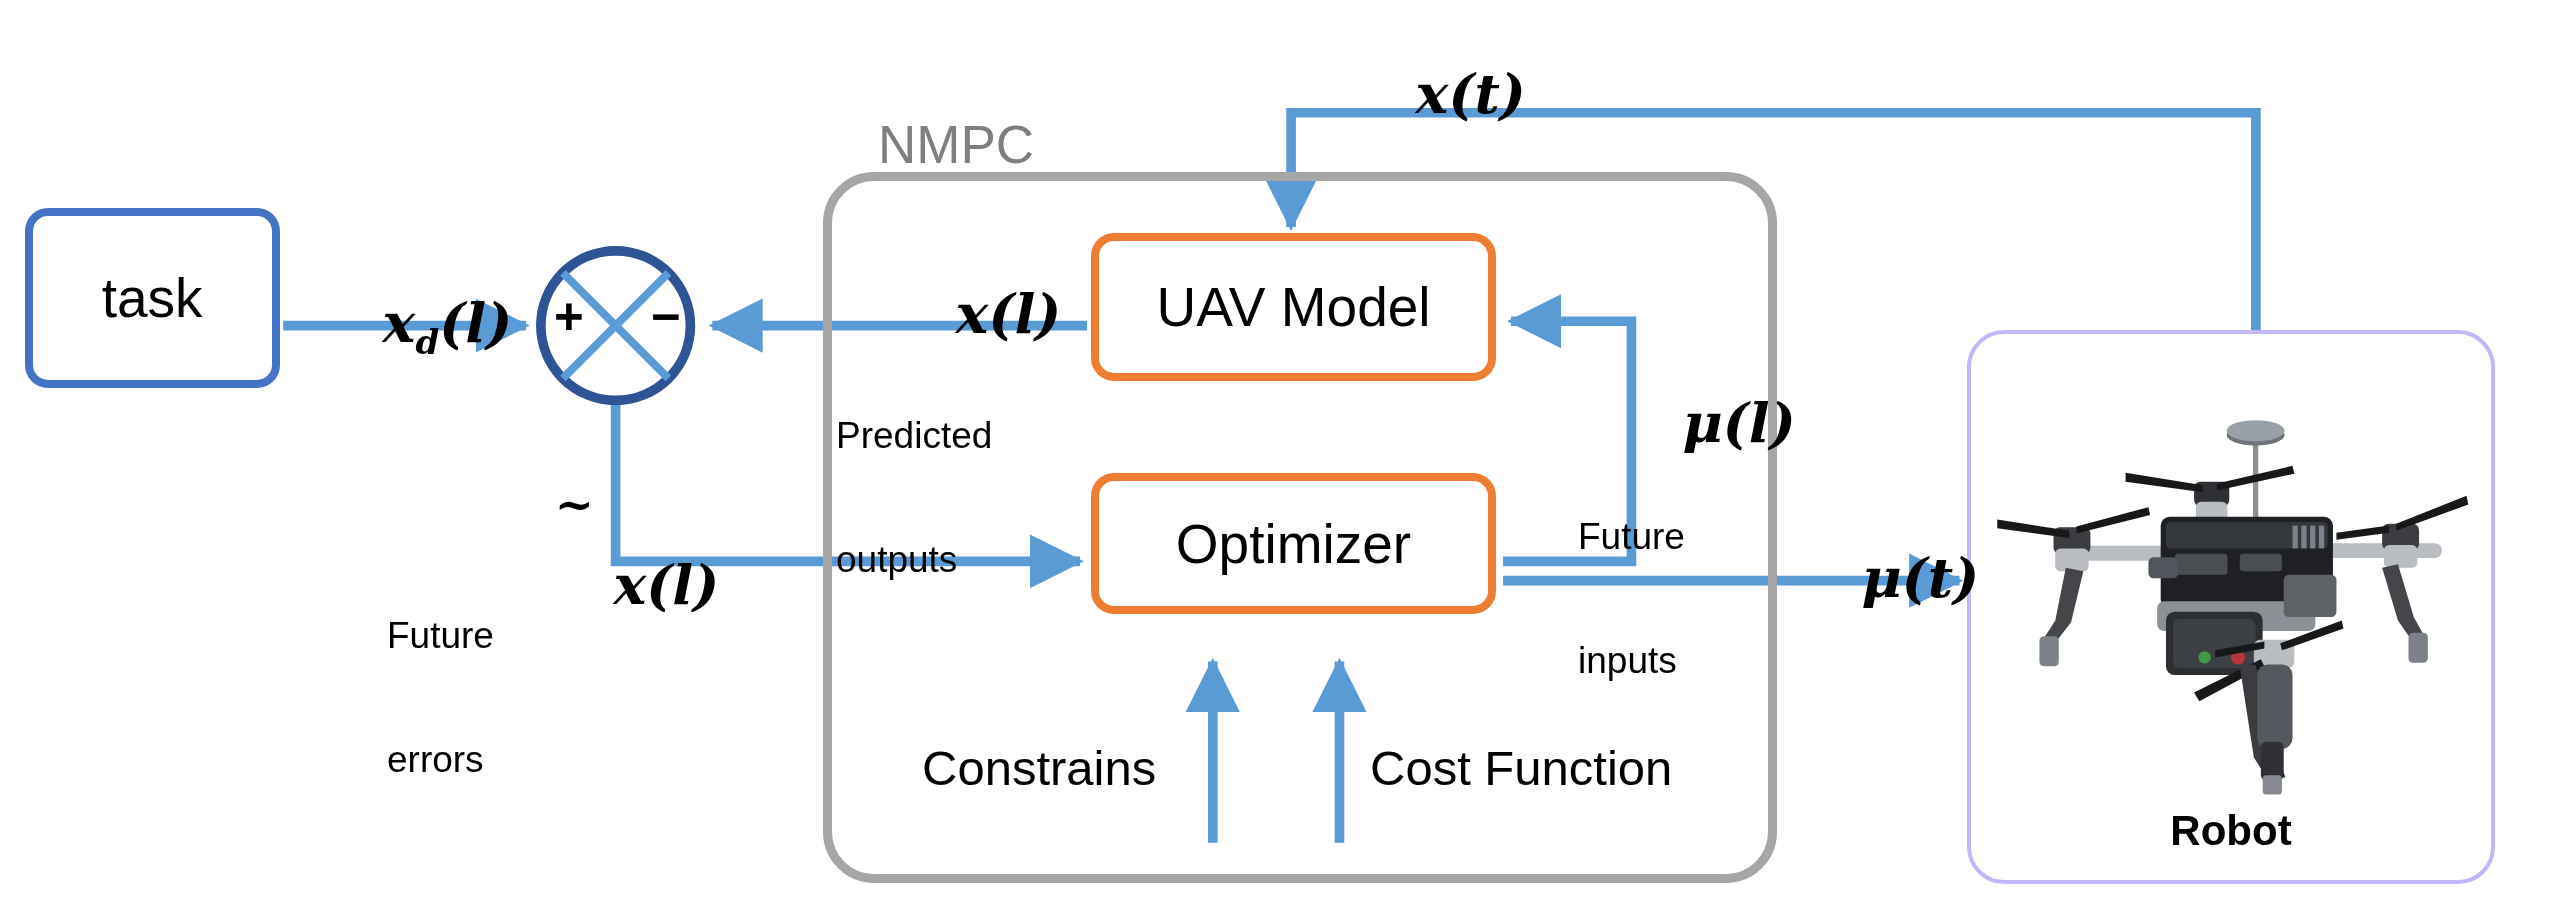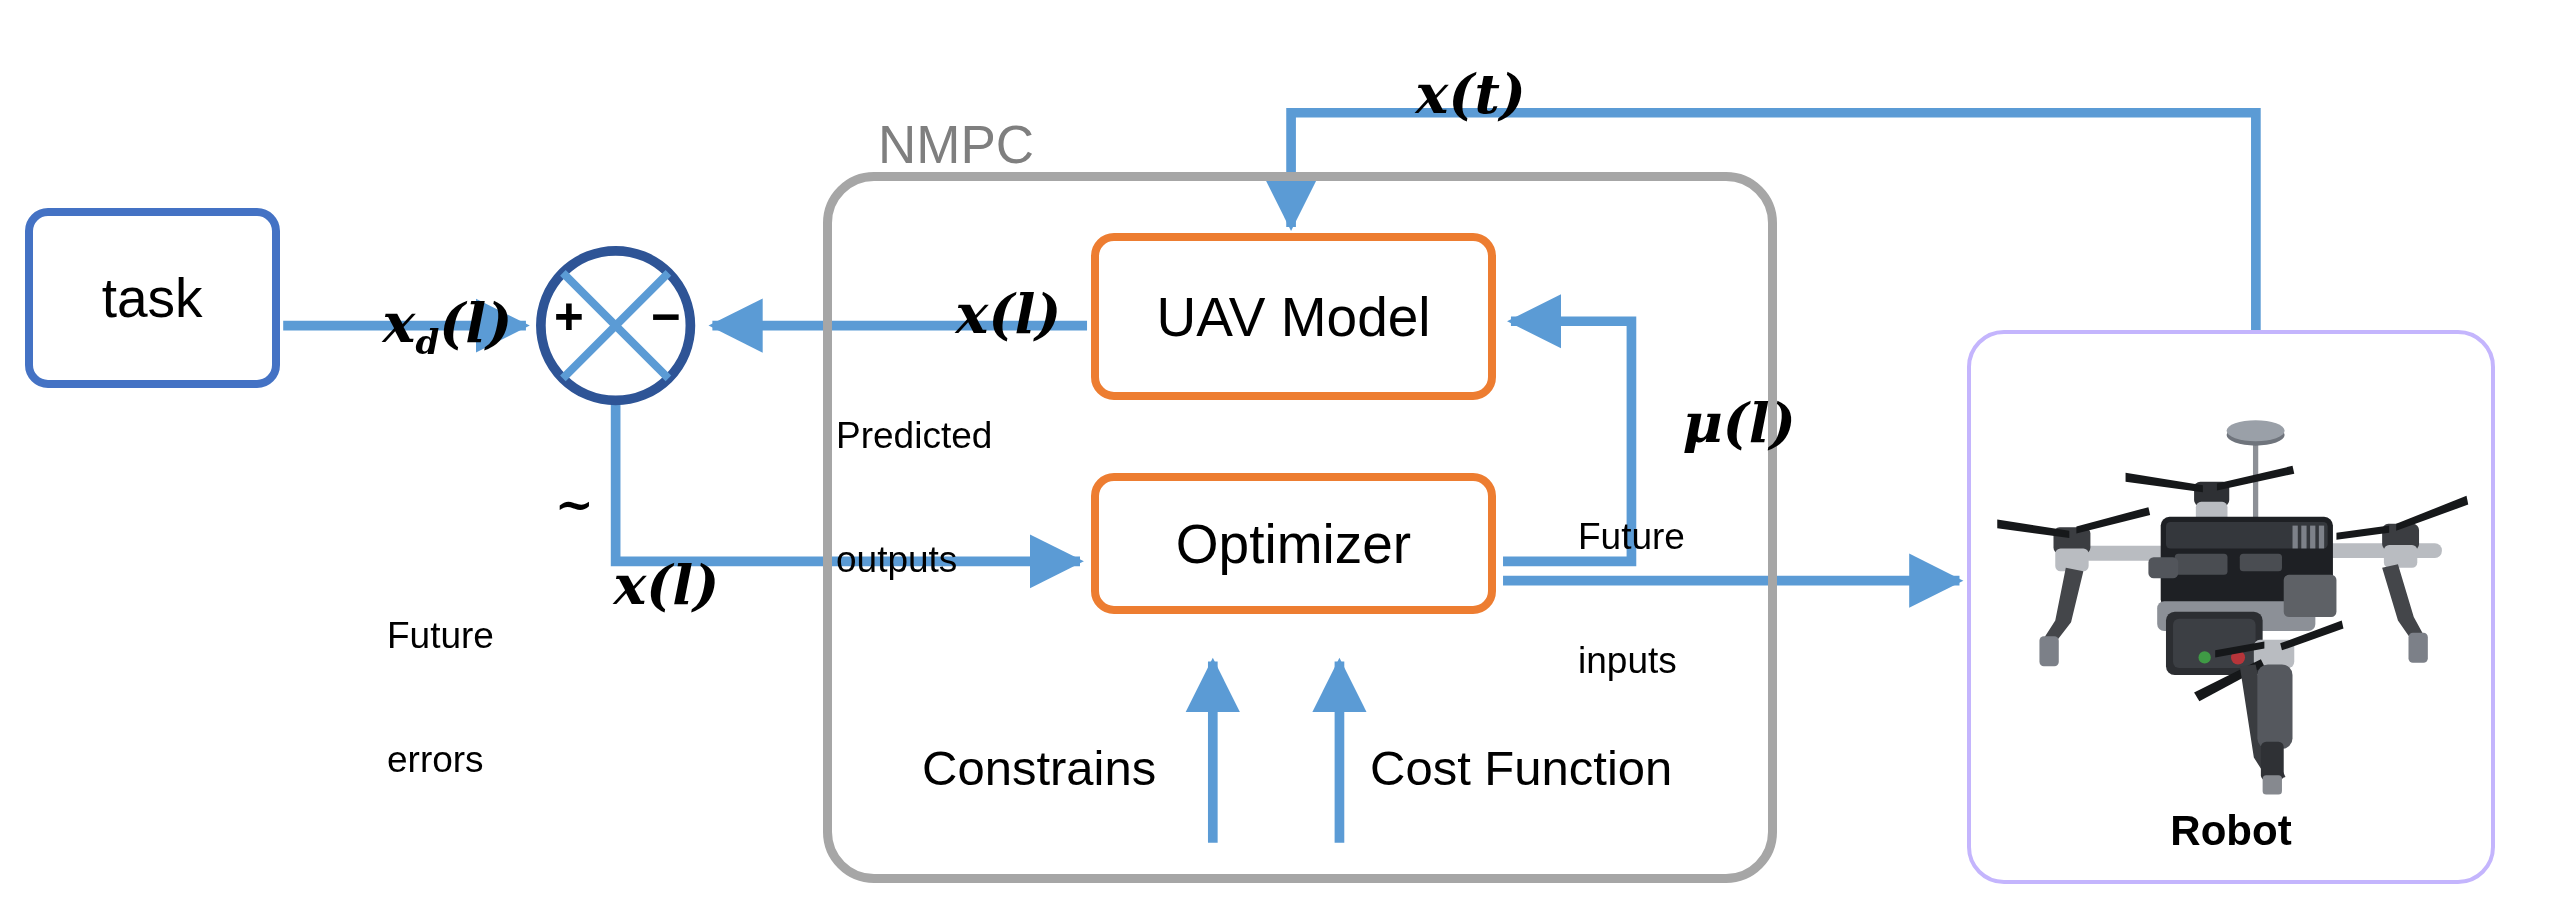--- a/index.html
+++ b/index.html
@@ -69,21 +69,21 @@
   #nmpc-title {
     left: 878px; top: 85px;
     font-size: 53px;
     color: #7f7f7f;
     font-family: "Liberation Sans", sans-serif;
     margin-top: 32px;
   }
   
   #uav-model-box {
     left: 1091px; top: 233px;
-    width: 405px; height: 167px;
+    width: 405px; height: 148px;
     border: 8px solid #ed7d31;
     border-radius: 23px;
     font-size: 55px;
   }
   #optimizer-box {
     left: 1091px; top: 473px;
     width: 405px; height: 141px;
     border: 8px solid #ed7d31;
     border-radius: 23px;
     font-size: 55px;
@@ -285,20 +285,23 @@
   </div>
 
   <div class="lbl math" style="left:1606px; top:336px; font-size:55px;">
     <span style="font-family:'DejaVu Serif',serif;">μ(l)</span>
   </div>
   <div class="lbl ann" style="left:1578px; top:433px; width:185px;">
     <div>Future</div>
     <div>inputs</div>
   </div>
 
+  <div class="lbl math" style="left:1785px; top:491px; font-size:55px;">
+    <span style="font-family:'DejaVu Serif',serif;">μ(t)</span>
+  </div>
 
   <div class="lbl math" style="left:1339px; top:7px; font-size:55px;">
     <span style="font-family:'DejaVu Serif',serif;">x(t)</span>
   </div>
 
   <div class="lbl" style="left:554px; top:290px; font-size:51px; font-weight:bold;">+</div>
   <div class="lbl" style="left:651px; top:290px; font-size:51px; font-weight:bold;">−</div>
 
   <div class="lbl cond" style="left:922px; top:743px; font-size:49px;">Constrains</div>
   <div class="lbl cond" style="left:1370px; top:743px; font-size:49px;">Cost Function</div>

